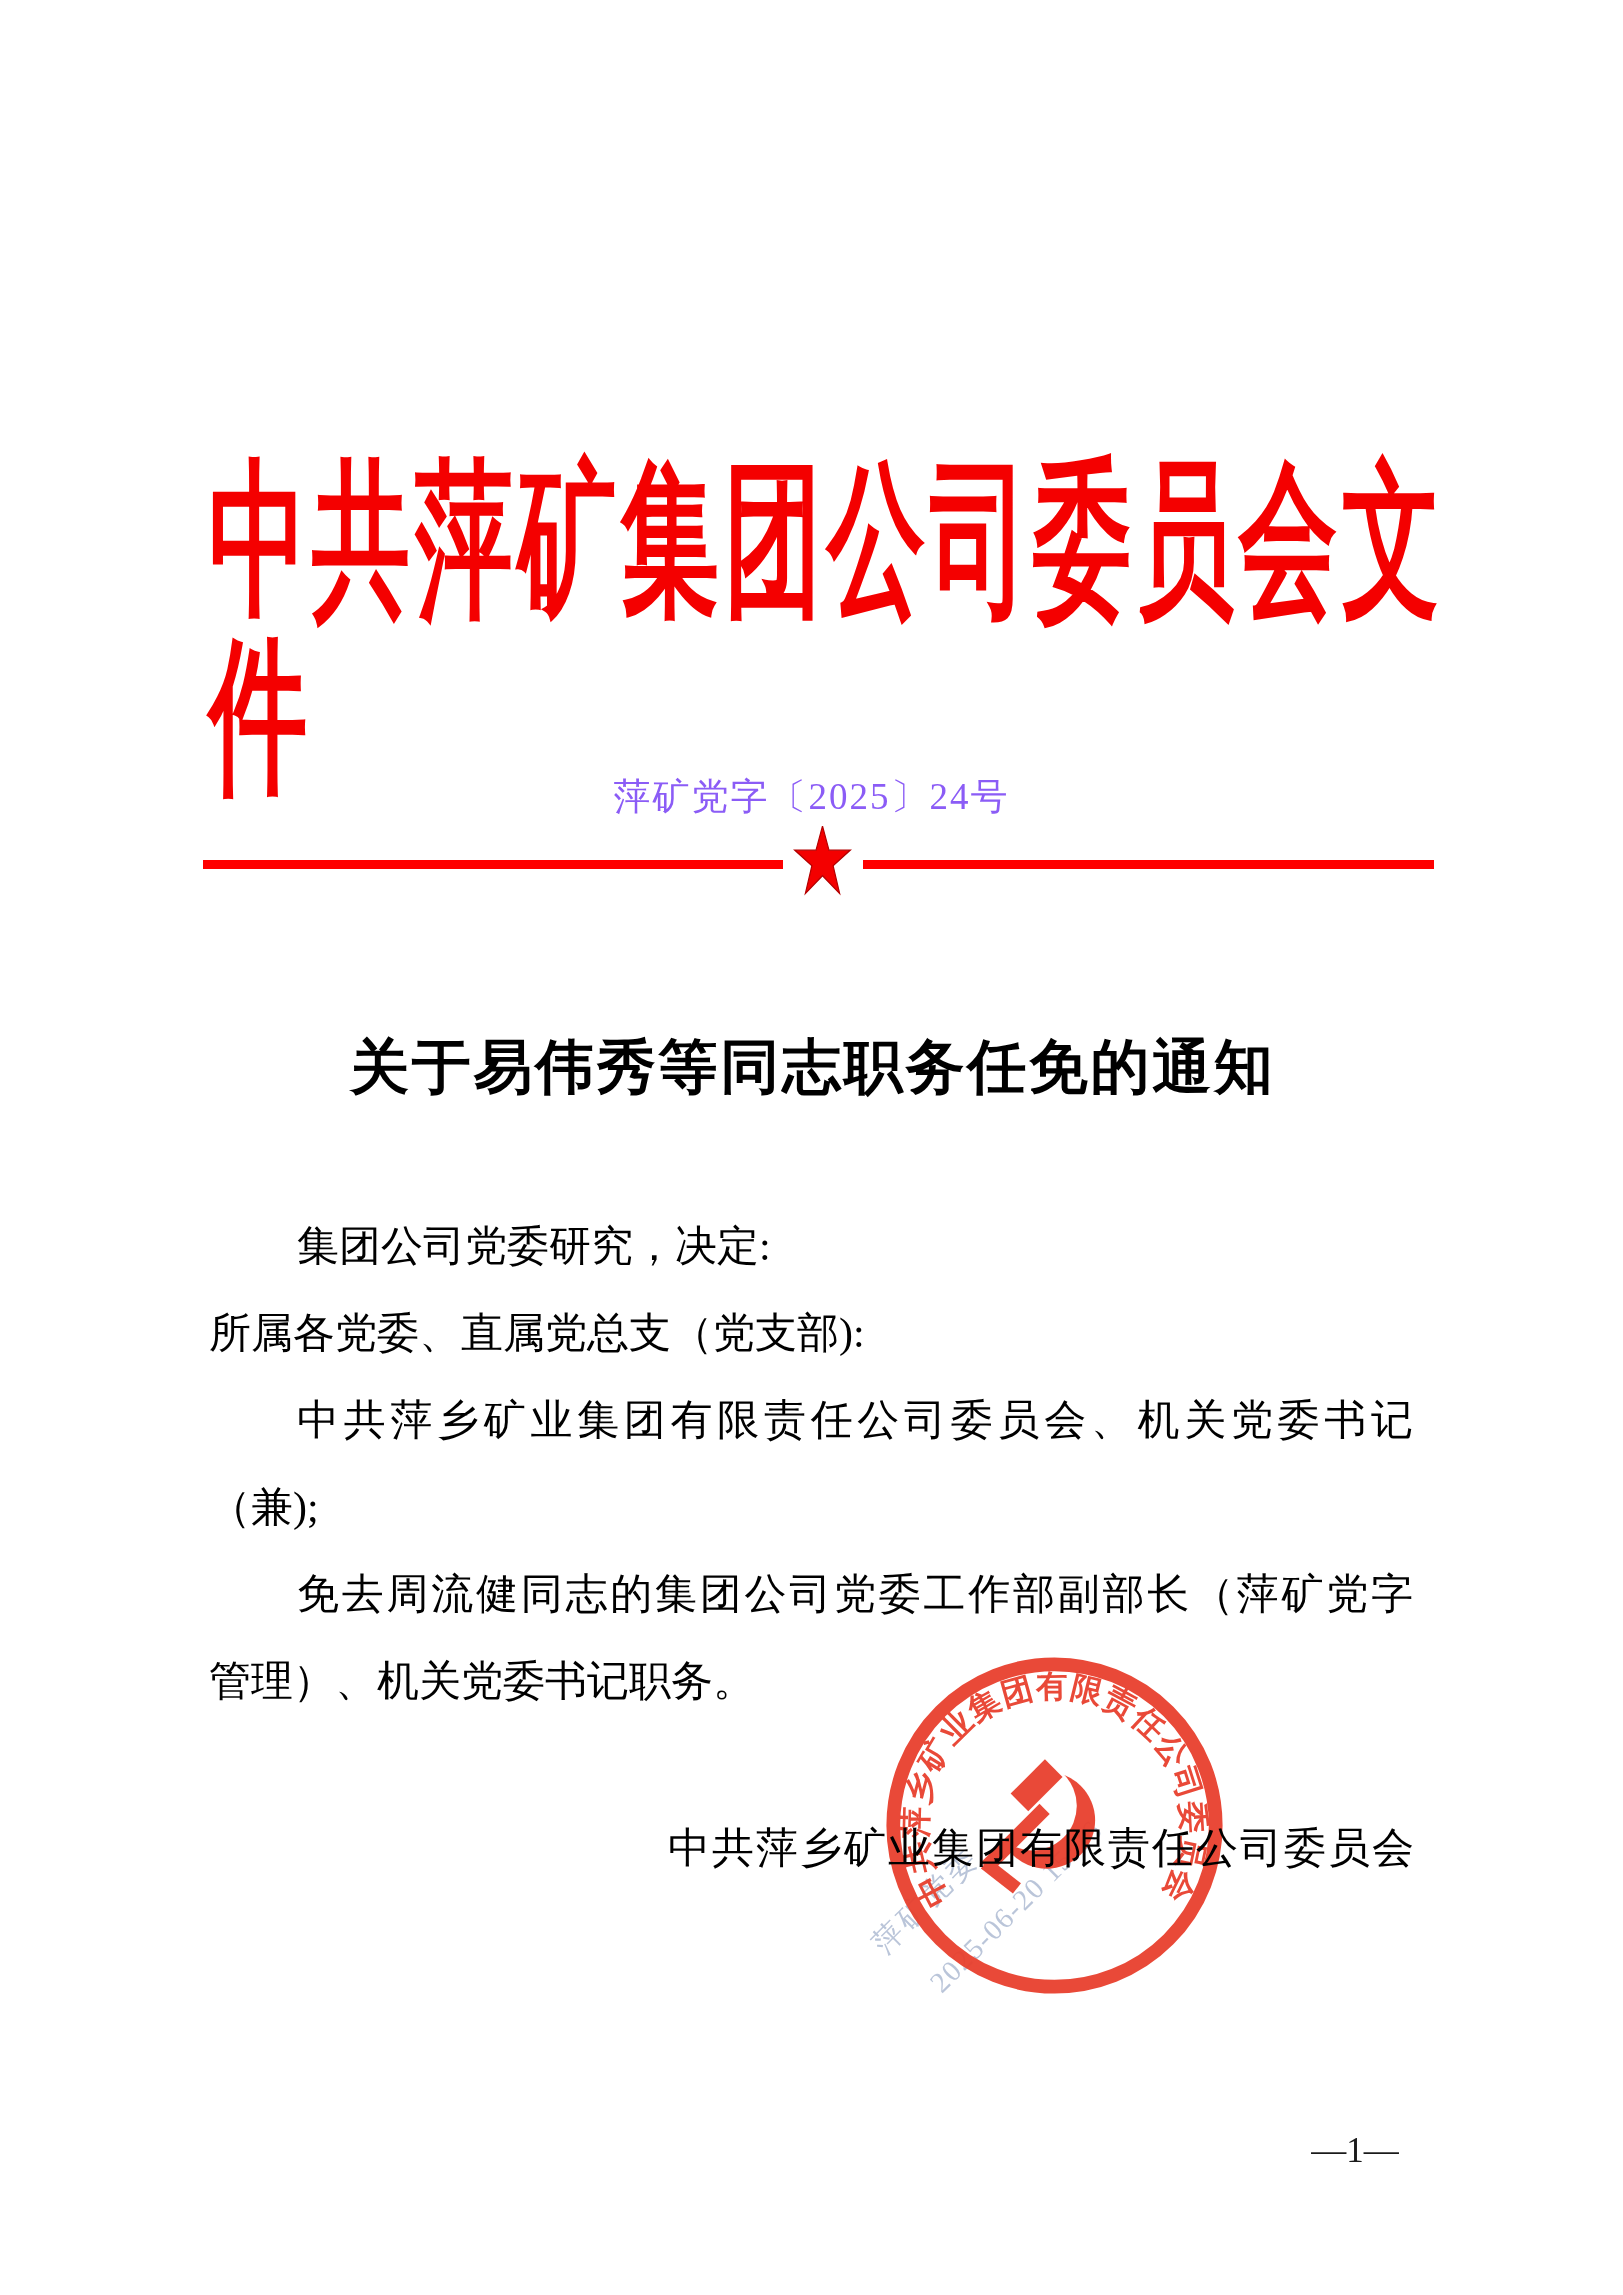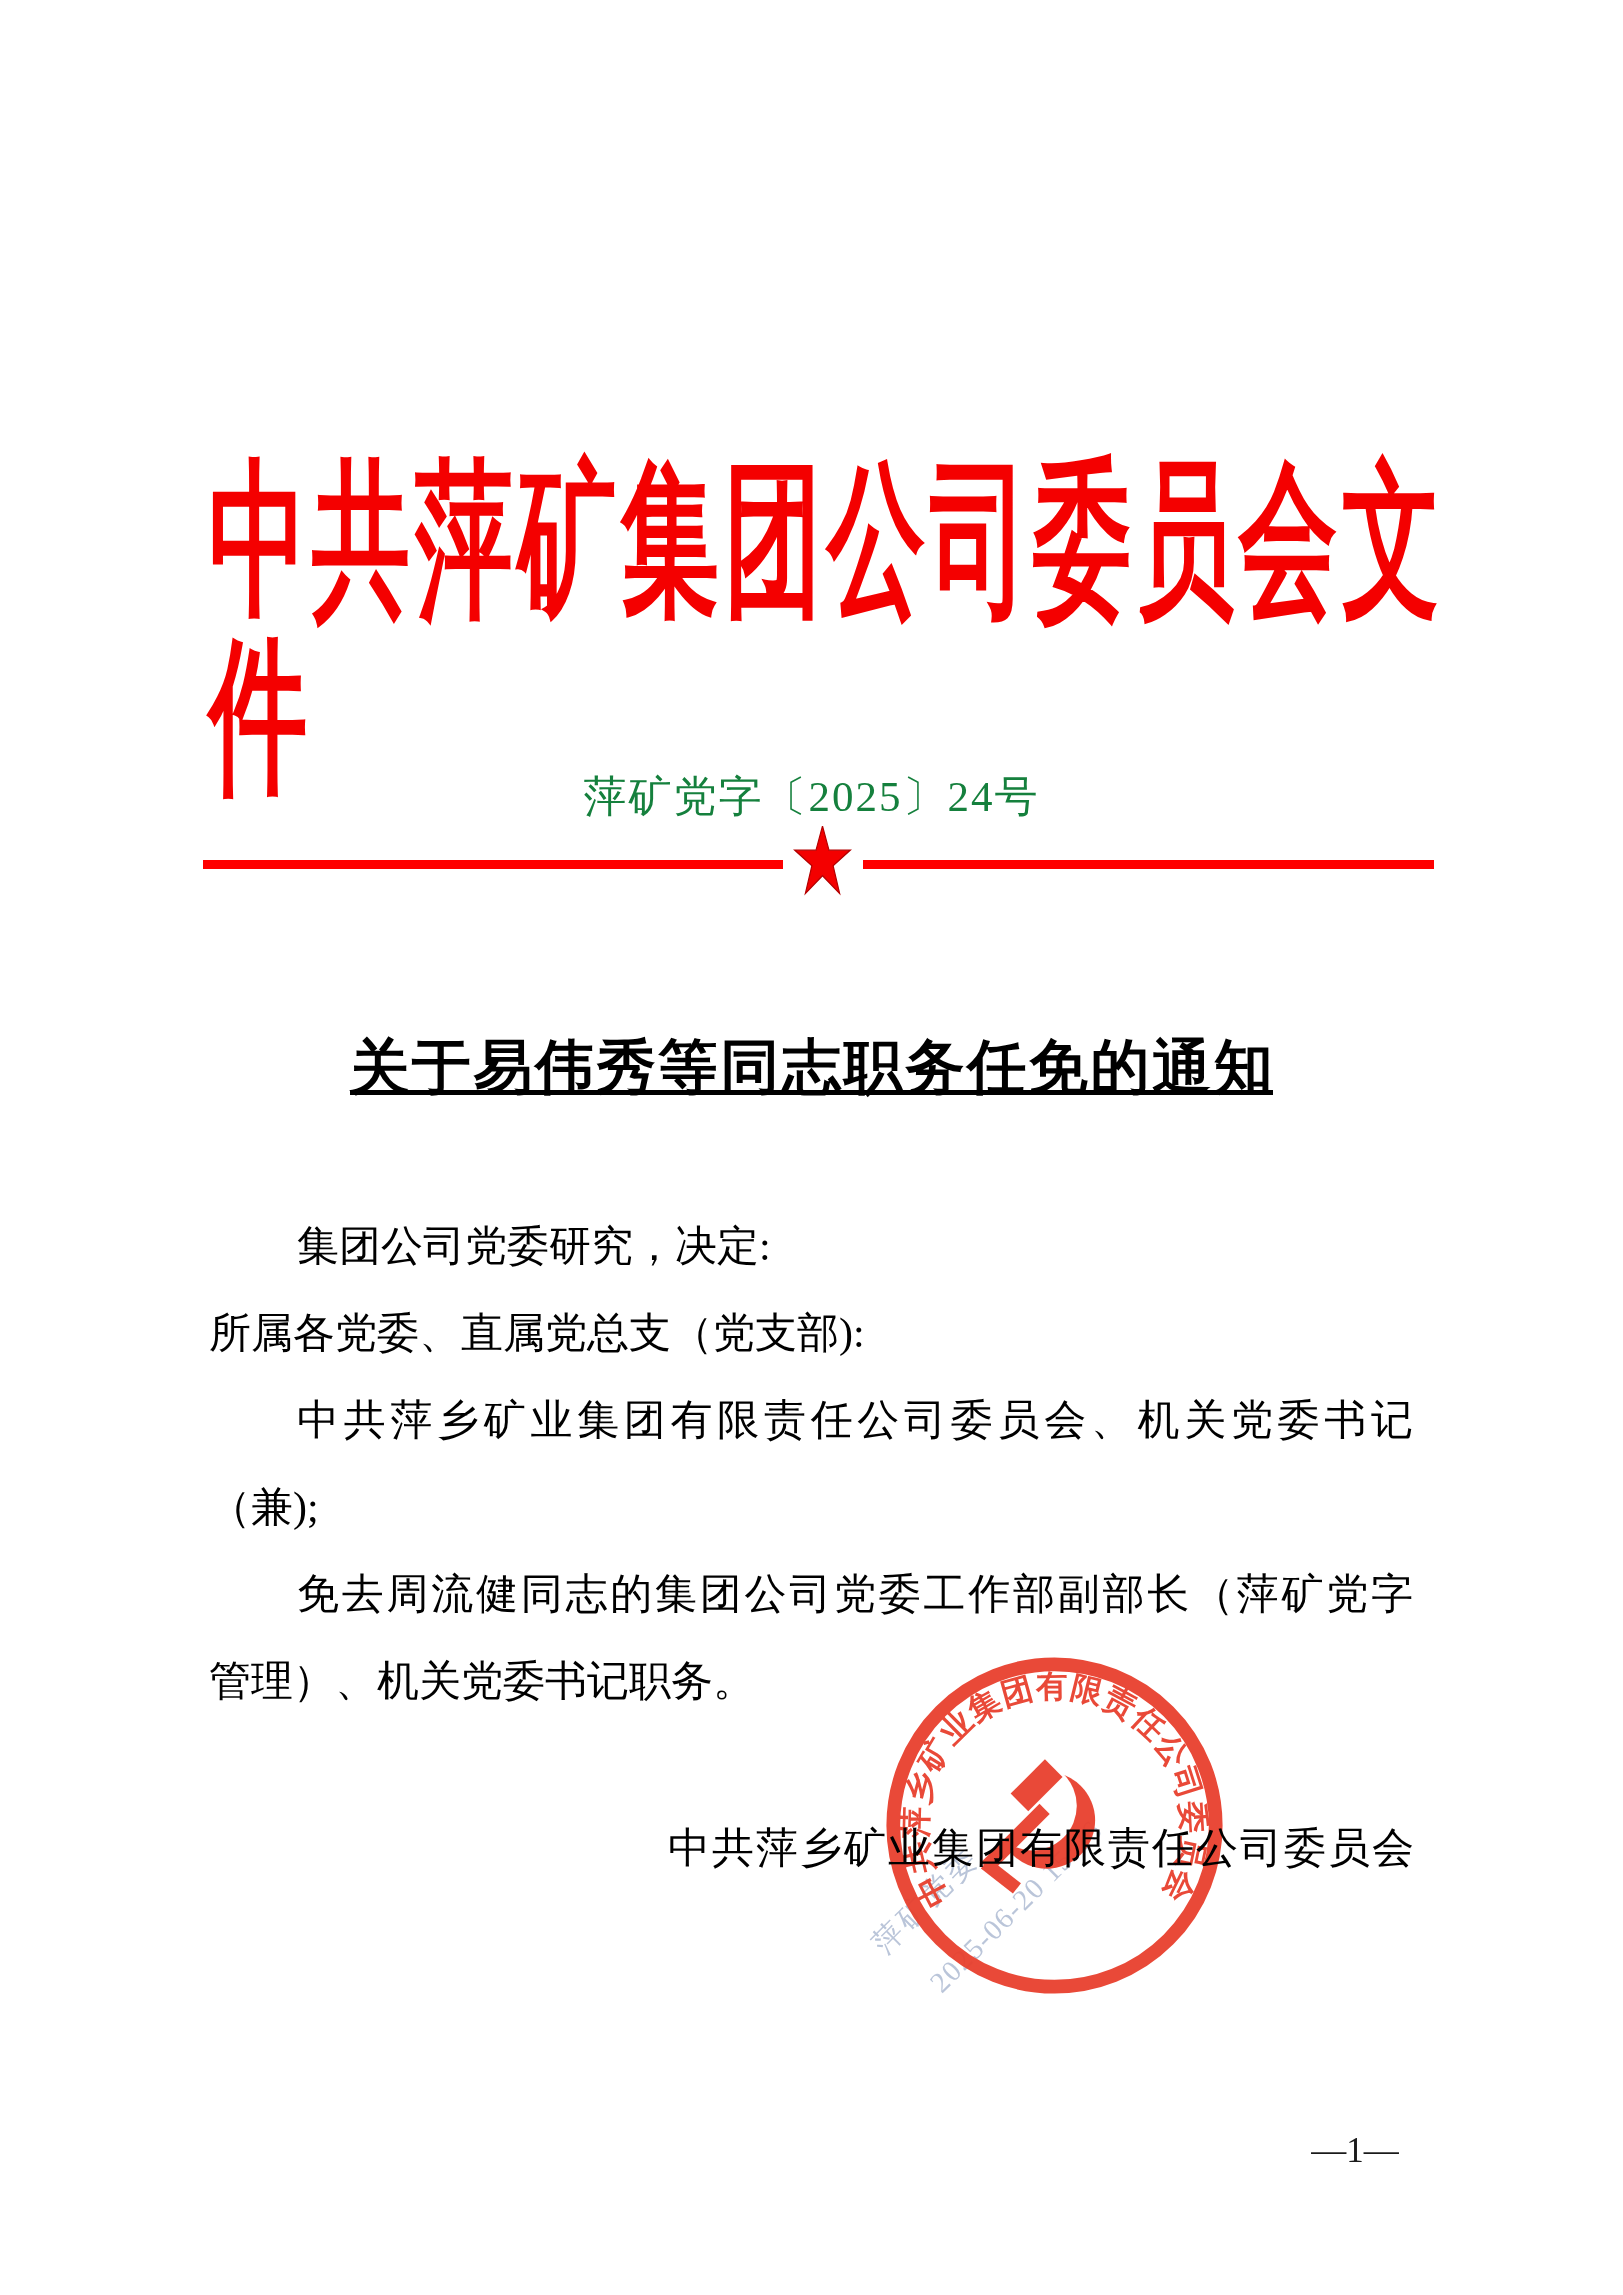--- a/index.html
+++ b/index.html
@@ -18,42 +18,41 @@
   }
   .org-title{
     font-size:98px;line-height:102px;font-weight:bold;
     color:#f40000;
     text-align:justify;text-align-last:justify;
     white-space:normal;
   }
   
   .doc-number{
     position:absolute;left:0;top:771px;width:1623px;
-    text-align:center;font-size:43px;line-height:52px;
-    letter-spacing:2px;color:#15803d;
+    text-align:center;font-size:37px;line-height:52px;
+    letter-spacing:2px;color:#8b5cf6;
   }
   
   .red-rule-left{
     position:absolute;left:203px;top:860px;width:580px;height:8.5px;
     background:#fe0000;
   }
   .red-rule-right{
     position:absolute;left:863px;top:860px;width:571px;height:8.5px;
     background:#fe0000;
   }
   .star-wrap{
     position:absolute;left:793px;top:826px;width:59px;height:71px;
   }
   
   .doc-title{
     position:absolute;left:350px;top:1035px;width:923px;
     font-size:59px;line-height:65px;font-weight:bold;
     text-align:justify;text-align-last:justify;
     color:#000;
-    text-decoration:underline;
   }
   
   .body-block{
     position:absolute;left:209px;top:1203px;width:1204px;
   }
   .bline{
     height:87px;line-height:87px;font-size:42px;
     white-space:nowrap;
   }
   .bline.indent{padding-left:88px;}

